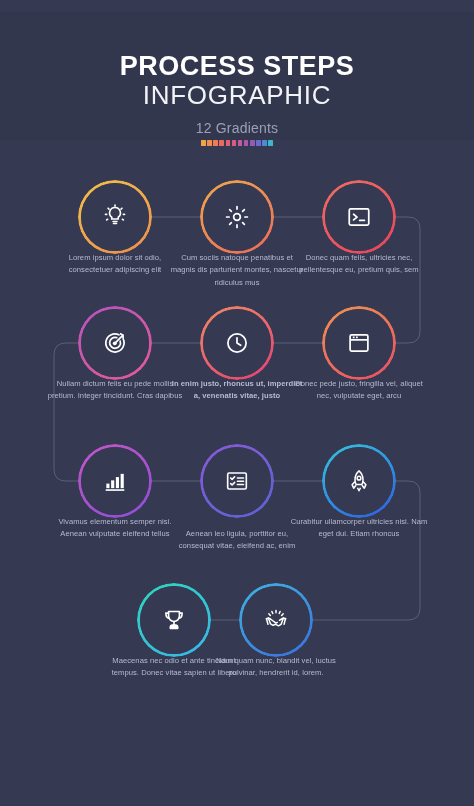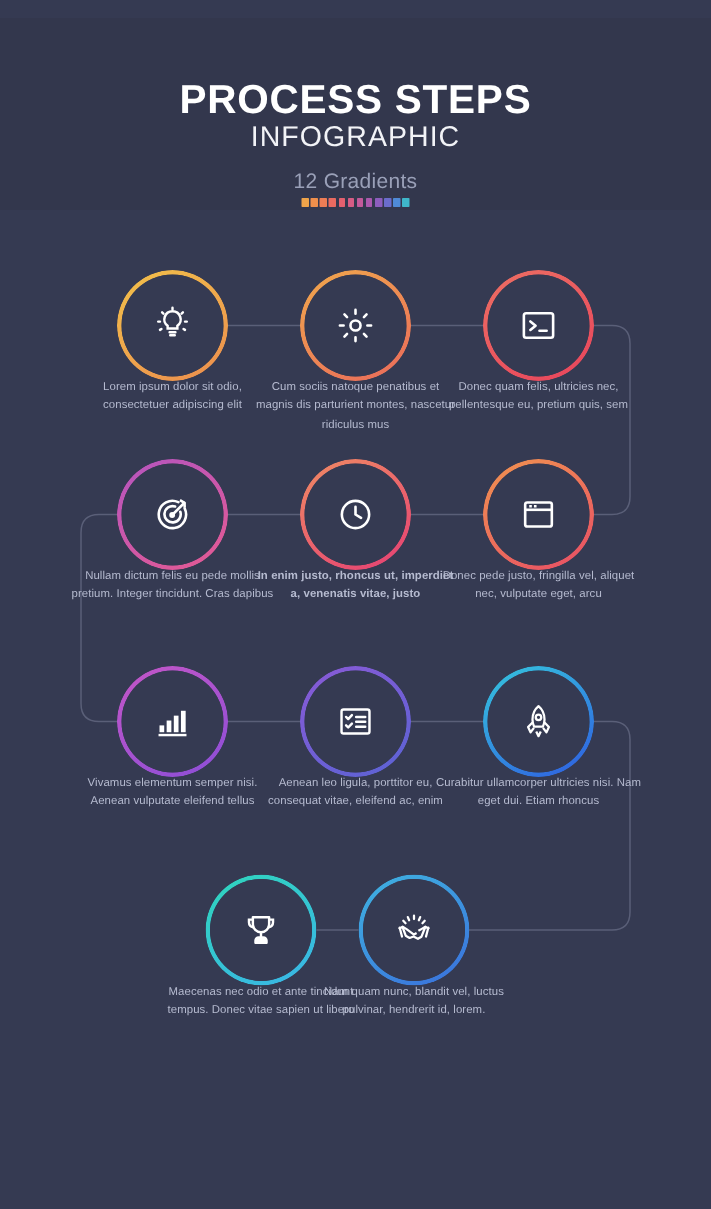--- a/index.html
+++ b/index.html
@@ -23,21 +23,21 @@
     display:flex; flex-direction:column;
     align-items:center; justify-content:flex-start;
     padding-top:40px;
     margin-top:12px;
   }
   .title-main {
     font-size:27px; font-weight:bold; letter-spacing:0.5px;
     color:#ffffff; line-height:1.05;
   }
   .title-sub {
-    font-size:19px; font-weight:300; letter-spacing:0.7px;
+    font-size:26px; font-weight:300; letter-spacing:0.7px;
     color:#f2f3f7; line-height:1.15; margin-top:1px;
   }
   .grad-label {
     font-size:14px; color:#9aa0b8; margin-top:9px; letter-spacing:0.2px;
   }
   .swatches {
     display:flex; gap:1.5px; margin-top:4px;
   }
   .swatch { width:4.6px; height:6px; border-radius:0.5px; }
 
@@ -231,21 +231,21 @@
           <div class="ring-inner"></div>
         </div>
         <div class="icon-wrap">
           <svg width="26" height="26" viewBox="0 0 24 24" fill="none" stroke="#fff" stroke-width="1.5">
       <rect x="3.4" y="4.6" width="17.2" height="14.8" rx="1.3"></rect>
       <path d="M6.2 9.2l1.3 1.3 2.3-2.4M6.2 14.4l1.3 1.3 2.3-2.4" stroke-linecap="round" stroke-linejoin="round"></path>
       <path d="M12.4 9.2h5.6M12.4 12.2h5.6M12.4 15.2h5.6" stroke-linecap="round"></path>
     </svg>
         </div>
       </div>
-      <div class="caption" style="left: 168px; top: 516px;">Aenean leo ligula, porttitor eu, consequat vitae, eleifend ac, enim</div>
+      <div class="caption" style="left: 168px; top: 528px;">Aenean leo ligula, porttitor eu, consequat vitae, eleifend ac, enim</div>
       <div class="node" style="left: 322px; top: 444px;">
         <div class="ring" style="background: linear-gradient(150deg, rgb(53, 198, 221) 0%, rgb(47, 92, 224) 100%);">
           <div class="ring-inner"></div>
         </div>
         <div class="icon-wrap">
           <svg width="26" height="26" viewBox="0 0 24 24" fill="none" stroke="#fff" stroke-width="1.4">
       <path d="M12 2.6c2.5 2.1 3.7 5.1 3.7 8.2 0 1.7-.4 3.2-1 4.4H9.3c-.6-1.2-1-2.7-1-4.4 0-3.1 1.2-6.1 3.7-8.2z" stroke-linejoin="round"></path>
       <circle cx="12" cy="9.4" r="1.7"></circle>
       <path d="M8.3 12.6L5.6 15.4l1.5 3.3 2.1-2.8M15.7 12.6l2.7 2.8-1.5 3.3-2.1-2.8" stroke-linejoin="round"></path>
       <path d="M10.6 18.2l1.4 2.8 1.4-2.8" stroke-linejoin="round"></path>

